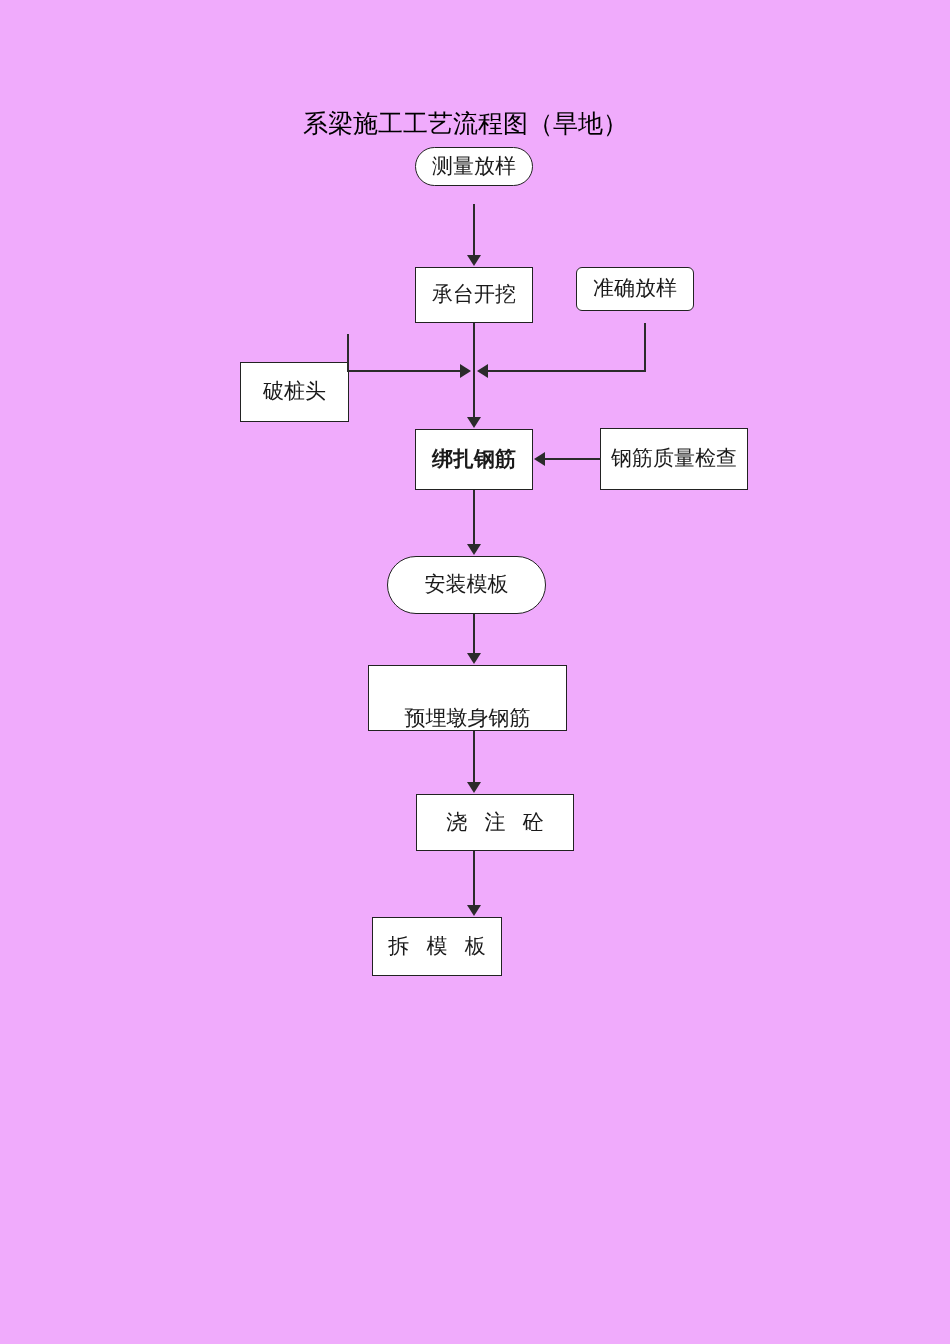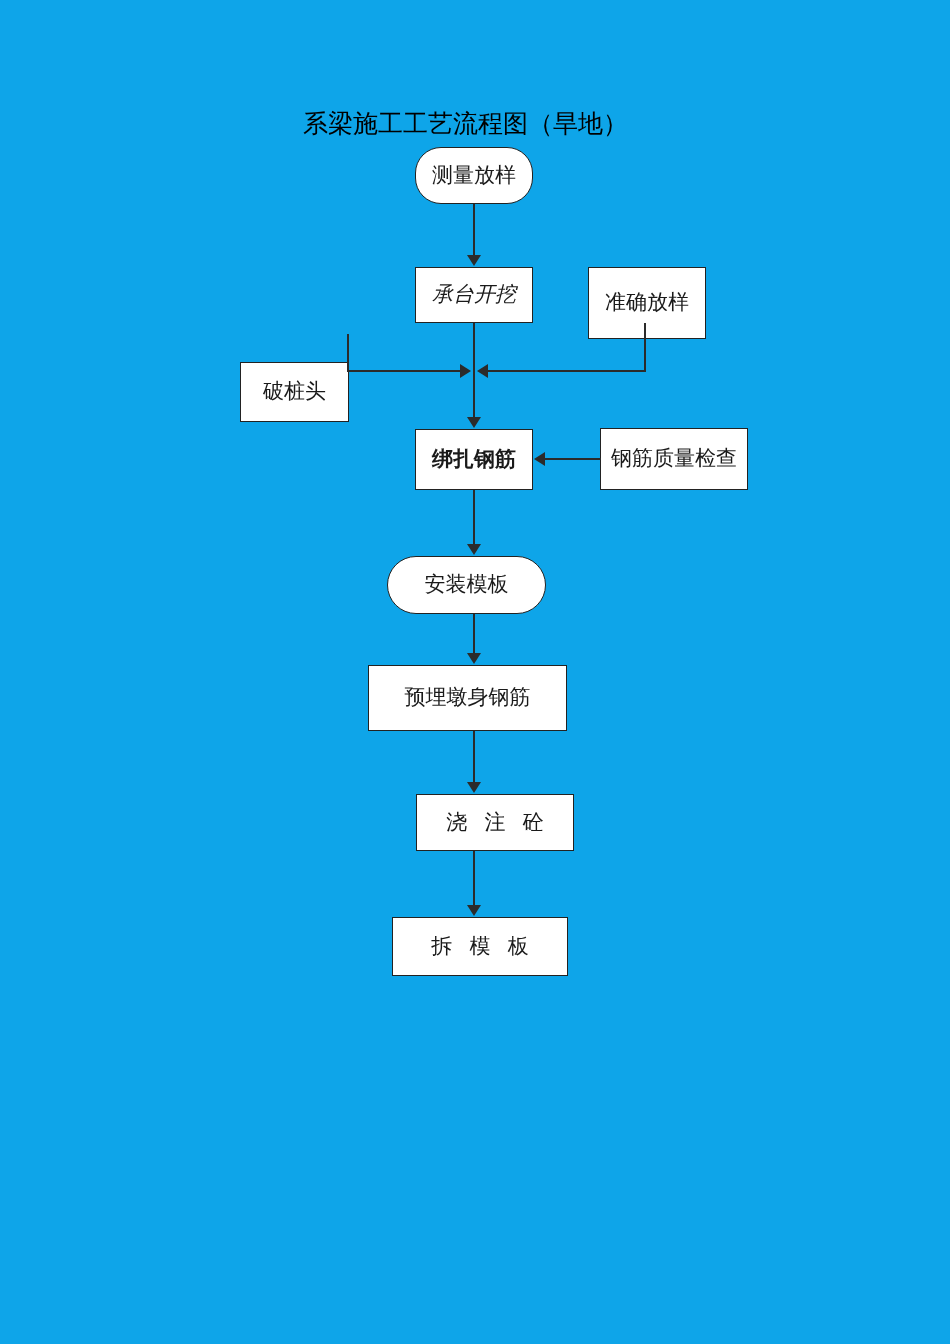--- a/index.html
+++ b/index.html
@@ -7,21 +7,21 @@
     padding: 0;
     background: #ffffff;
   }
   body {
     font-family: "Liberation Serif", "DejaVu Serif", serif;
   }
   #page {
     position: relative;
     width: 950px;
     height: 1344px;
-    background: #0ea5e9;
+    background: #f0abfc;
     overflow: hidden;
   }
   .title {
     position: absolute;
     left: 303px;
     top: 108px;
     font-size: 25px;
     line-height: 32px;
     letter-spacing: 0px;
     color: #000000;
@@ -37,30 +37,30 @@
     justify-content: center;
     color: #1a1a1a;
     font-size: 21px;
     line-height: 1.1;
     white-space: nowrap;
   }
   .node .lbl {
     display: block;
   }
   
-  #n-celiang   { left: 415px; top: 147px; width: 118px; height: 57px; border-radius: 26px; }
-  #n-chengtai  { left: 415px; top: 267px; width: 118px; height: 56px; font-style: italic; }
-  #n-zhunque   { left: 588px; top: 267px; width: 118px; height: 72px; }
+  #n-celiang   { left: 415px; top: 147px; width: 118px; height: 39px; border-radius: 26px; }
+  #n-chengtai  { left: 415px; top: 267px; width: 118px; height: 56px; }
+  #n-zhunque   { left: 576px; top: 267px; width: 118px; height: 44px; border-radius: 6px; }
   #n-pozhuang  { left: 240px; top: 334px; width: 109px; height: 60px; margin-top: 28px; }
   #n-bangzha   { left: 415px; top: 429px; width: 118px; height: 61px; font-weight: bold; }
   #n-zhiliang  { left: 600px; top: 428px; width: 148px; height: 62px; }
   #n-anzhuang  { left: 387px; top: 556px; width: 159px; height: 58px; border-radius: 29px; }
-  #n-yumai     { left: 368px; top: 665px; width: 199px; height: 66px; }
+  #n-yumai     { left: 368px; top: 665px; width: 199px; height: 66px; align-items: flex-end; }
   #n-jiaozhu   { left: 388px; top: 794px; width: 158px; height: 57px; margin-left: 28px; }
-  #n-chaimo    { left: 392px; top: 917px; width: 176px; height: 59px; }
+  #n-chaimo    { left: 372px; top: 917px; width: 130px; height: 59px; }
 
   #n-jiaozhu .lbl, #n-chaimo .lbl { letter-spacing: 6px; text-indent: 6px; }
 
   .conn {
     position: absolute;
     background: #2b2b2b;
   }
   .vline { width: 2px; }
   .hline { height: 2px; }
 

